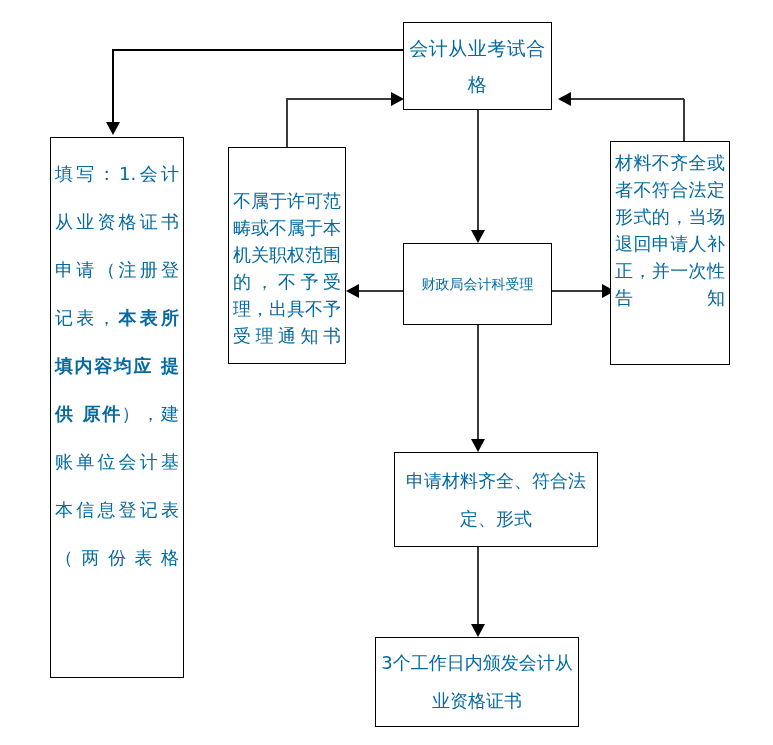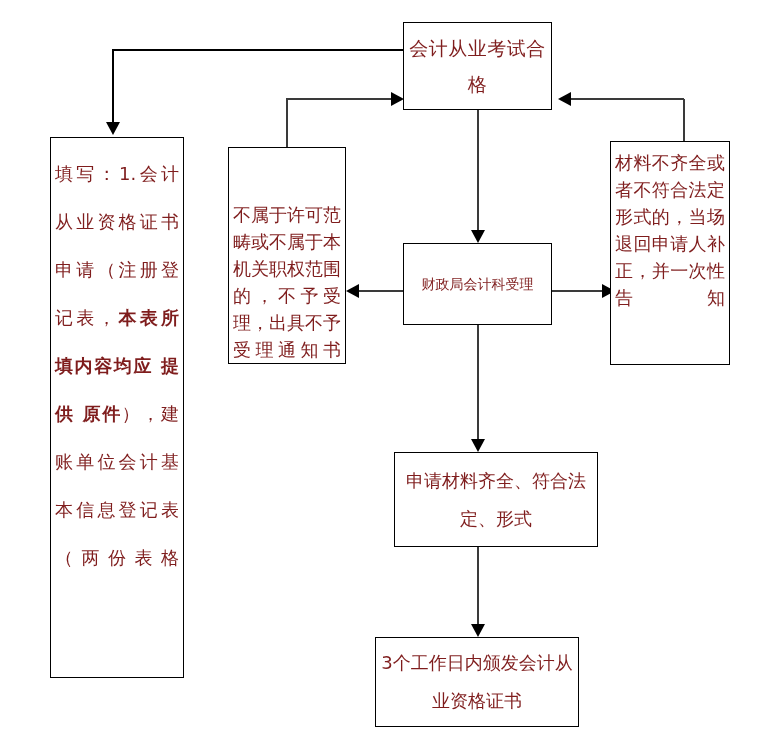--- a/index.html
+++ b/index.html
@@ -13,21 +13,21 @@
     height: 745px;
     background: #ffffff;
     font-family: "DejaVu Sans", "Liberation Sans", sans-serif;
     overflow: hidden;
   }
   .node {
     position: absolute;
     box-sizing: border-box;
     border: 1.6px solid #000000;
     background: #ffffff;
-    color: #7f1d1d;
+    color: #0369a1;
     display: flex;
     align-items: center;
     justify-content: center;
     text-align: center;
     z-index: 3;
   }
   .node .txt {
     display: block;
     width: 100%;
     padding: 0 4px;
@@ -47,21 +47,21 @@
     align-items: flex-start;
     justify-content: flex-start;
     padding-top: 12px;
     text-align: justify;
     text-align-last: justify;
   }
   #node-fill .txt { text-align: justify; text-align-last: justify; }
   #node-outscope {
     left: 228px; top: 147px; width: 118px; height: 217px;
     font-size: 18px; line-height: 27px;
-    align-items: flex-end; padding-top: 24px;
+    align-items: center; padding-top: 24px;
     text-align: justify; text-align-last: justify;
   }
   #node-outscope .txt { text-align: justify; text-align-last: justify; }
   #node-accept {
     left: 403px; top: 243px; width: 149px; height: 82px;
     font-size: 14px; line-height: 34px;
   }
   #node-incomplete {
     left: 610px; top: 141px; width: 120px; height: 224px;
     font-size: 18px; line-height: 27px;

